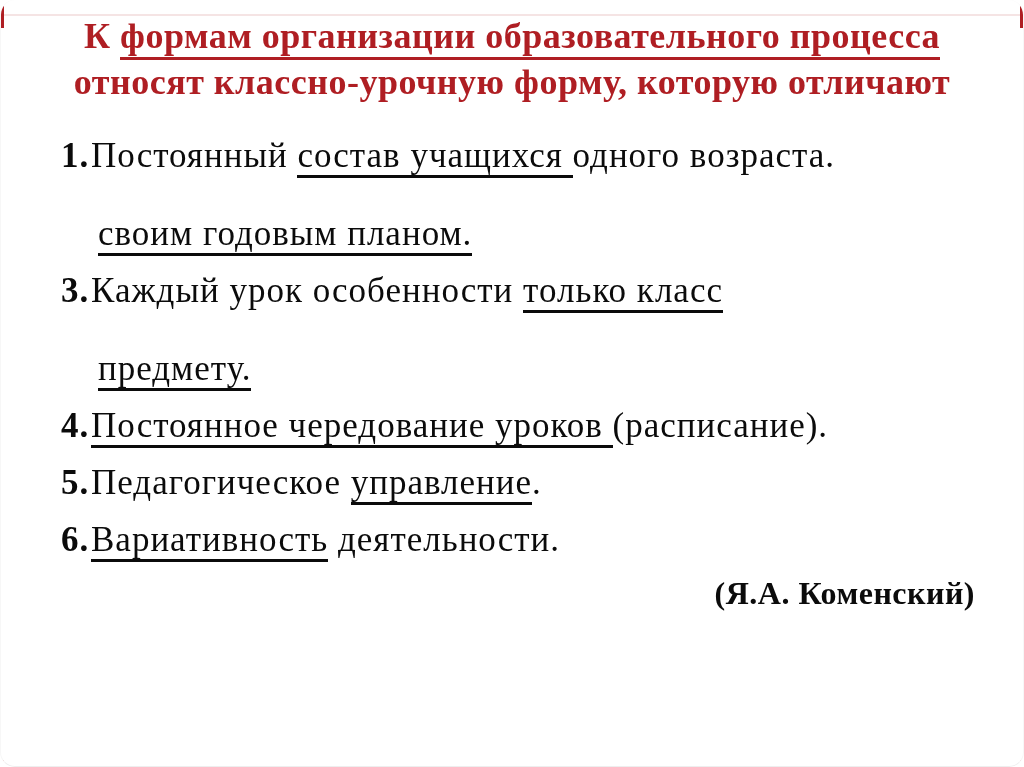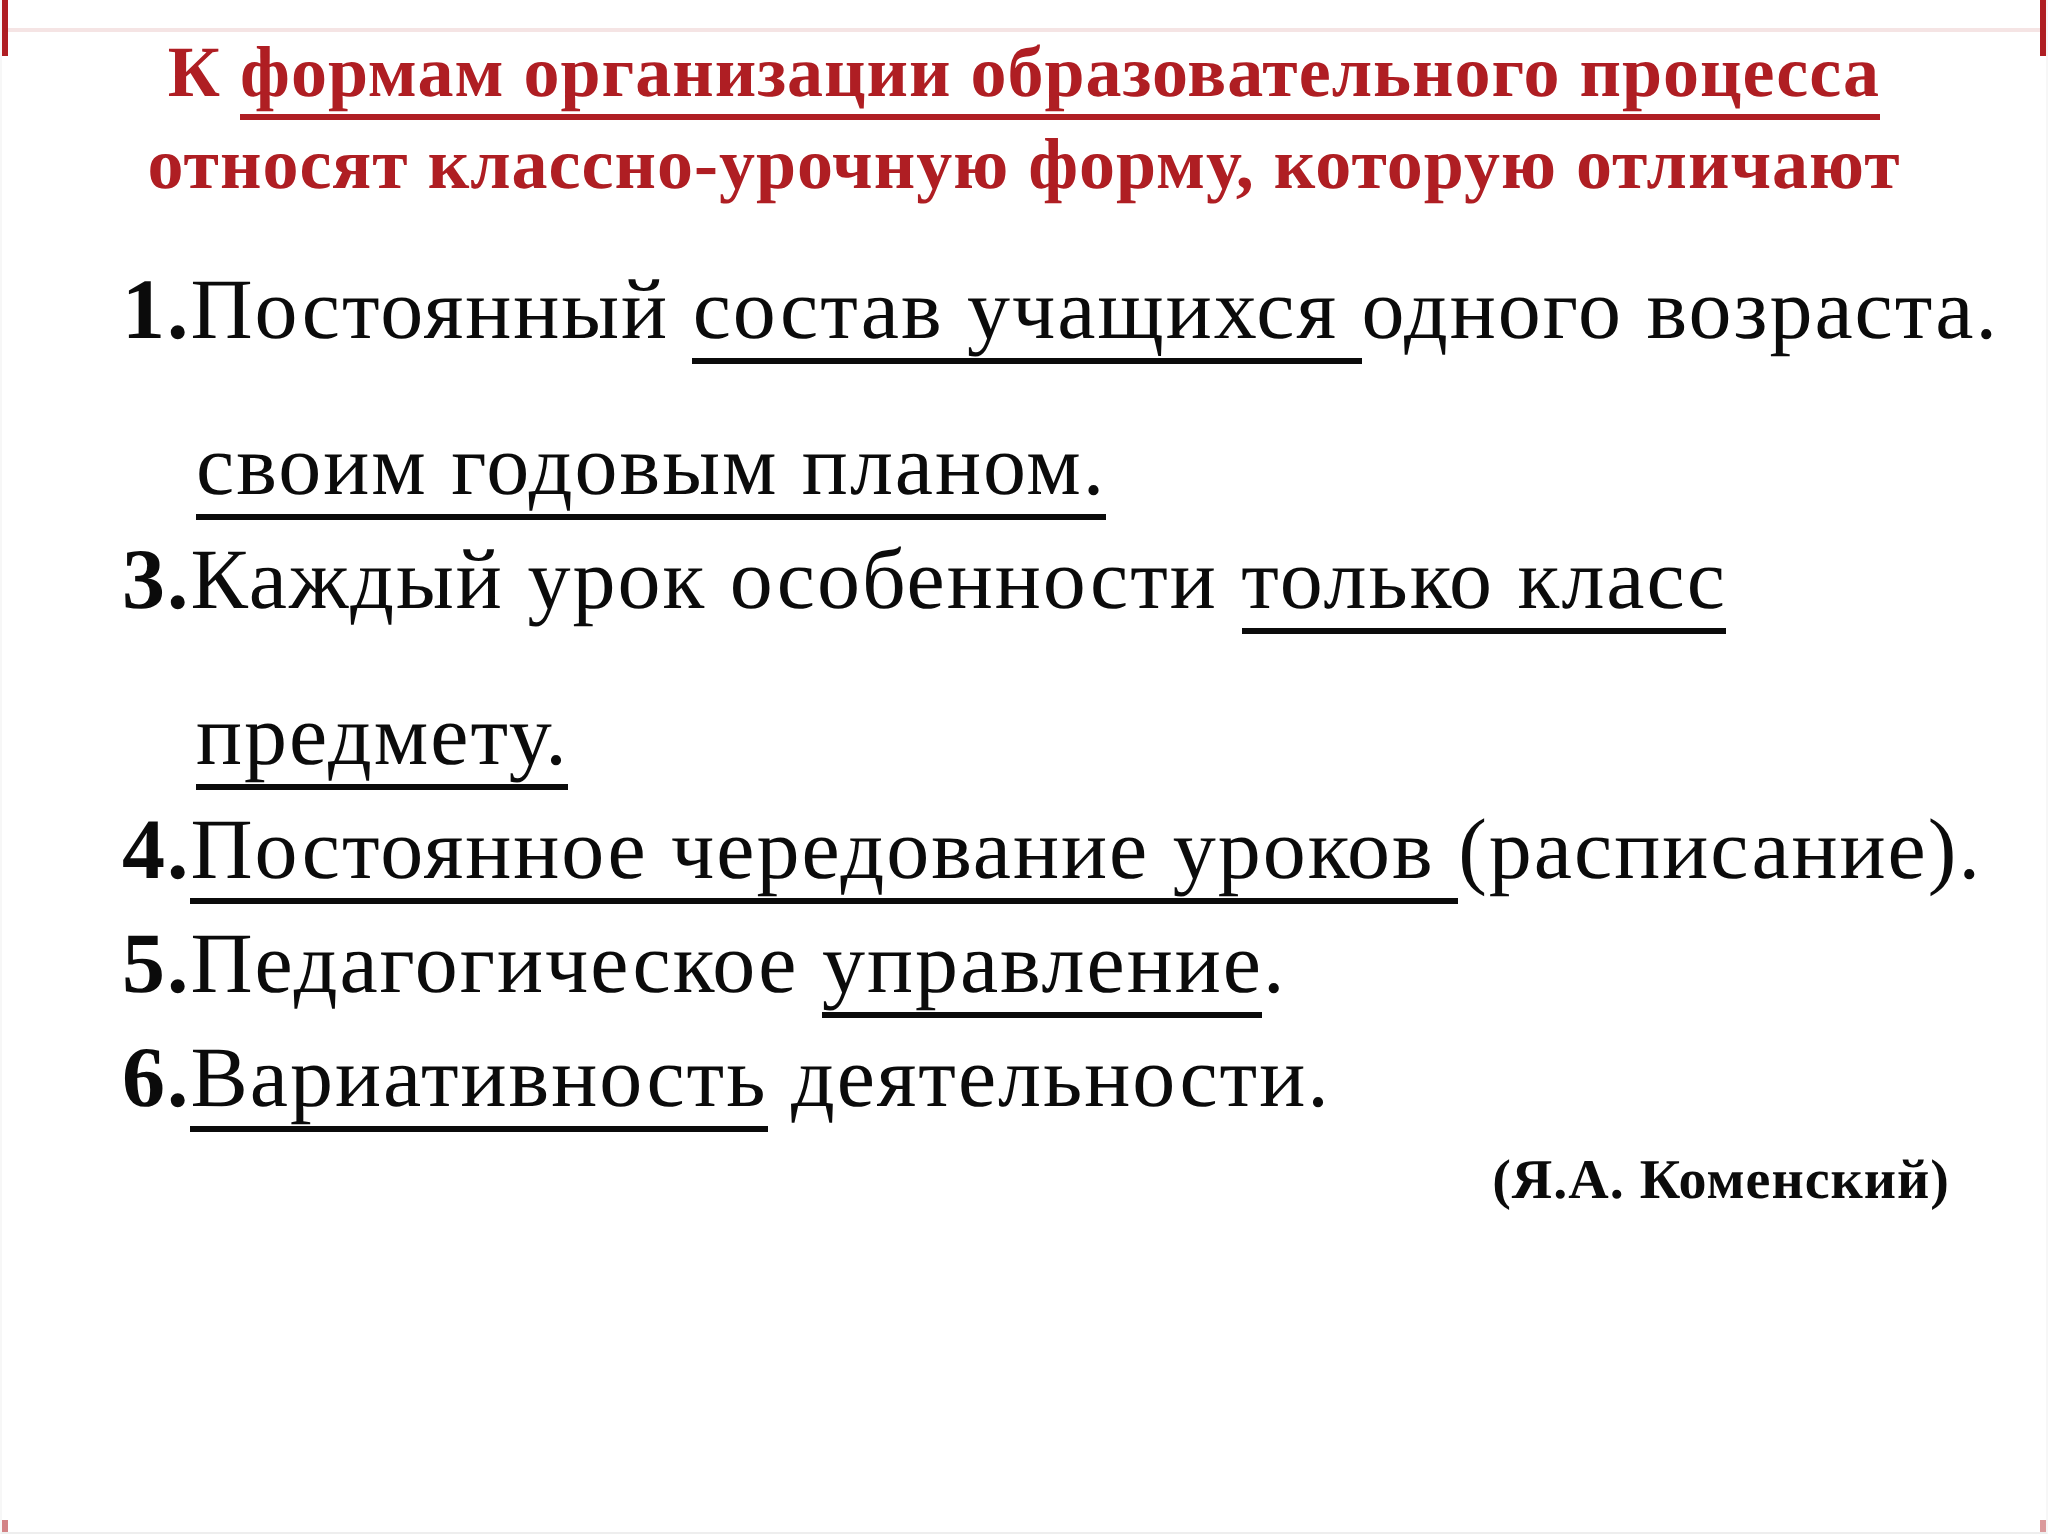--- a/index.html
+++ b/index.html
@@ -7,20 +7,21 @@
     position: relative;
     width: 1024px;
     height: 767px;
     background: #ffffff;
     font-family: "Liberation Serif", "DejaVu Serif", serif;
     overflow: hidden;
     box-sizing: border-box;
     border-left: 1px solid #f7f7f7;
     border-right: 1px solid #f7f7f7;
     border-bottom: 1px solid #eeeeee;
+    border-radius: 15px;
   }
   .tick { position: absolute; width: 3px; background: var(--accent, #af1e23); }
   .tick.tl { left: 0; top: 0; height: 28px; }
   .tick.tr { right: 0; top: 0; height: 28px; }
   .tick.bl { left: 0; bottom: 0; height: 6px; opacity: .55; }
   .tick.br { right: 0; bottom: 0; height: 6px; opacity: .45; }
   .topline {
     position: absolute; left: 0; right: 0; top: 14px; height: 2px;
     background: rgba(175, 30, 35, 0.12);
   }
@@ -31,36 +32,36 @@
     color: var(--accent, #af1e23);
     font-weight: bold;
     font-size: 36px;
     line-height: 46px;
     letter-spacing: 0.5px;
   }
   .tline { white-space: nowrap; }
   .u-red { border-bottom: 3px solid currentColor; padding-bottom: 1px; }
   .list {
     margin-top: 26px;
-    font-size: 43px;
+    font-size: 35px;
     line-height: 50px;
     color: var(--ink, #0b0b0b);
     letter-spacing: 1px;
   }
   .line { padding-left: 60px; white-space: nowrap; }
   .line.cont { padding-left: 97px; margin-top: 28px; }
   .line.sp { margin-top: 7px; }
   .num { font-weight: bold; display: inline-block; min-width: 30px; }
   .u { border-bottom: 3px solid var(--ink, #0b0b0b); }
   .attribution {
     margin-top: 10px;
     text-align: right;
     padding-right: 48px;
     font-weight: bold;
-    font-size: 28px;
+    font-size: 32px;
     color: var(--ink, #0b0b0b);
     letter-spacing: 0.5px;
   }
 </style>
 </head>
 <body style="background: rgb(255, 255, 255);">
 
 <div class="slide">
 
   <div class="tick tl"></div>

